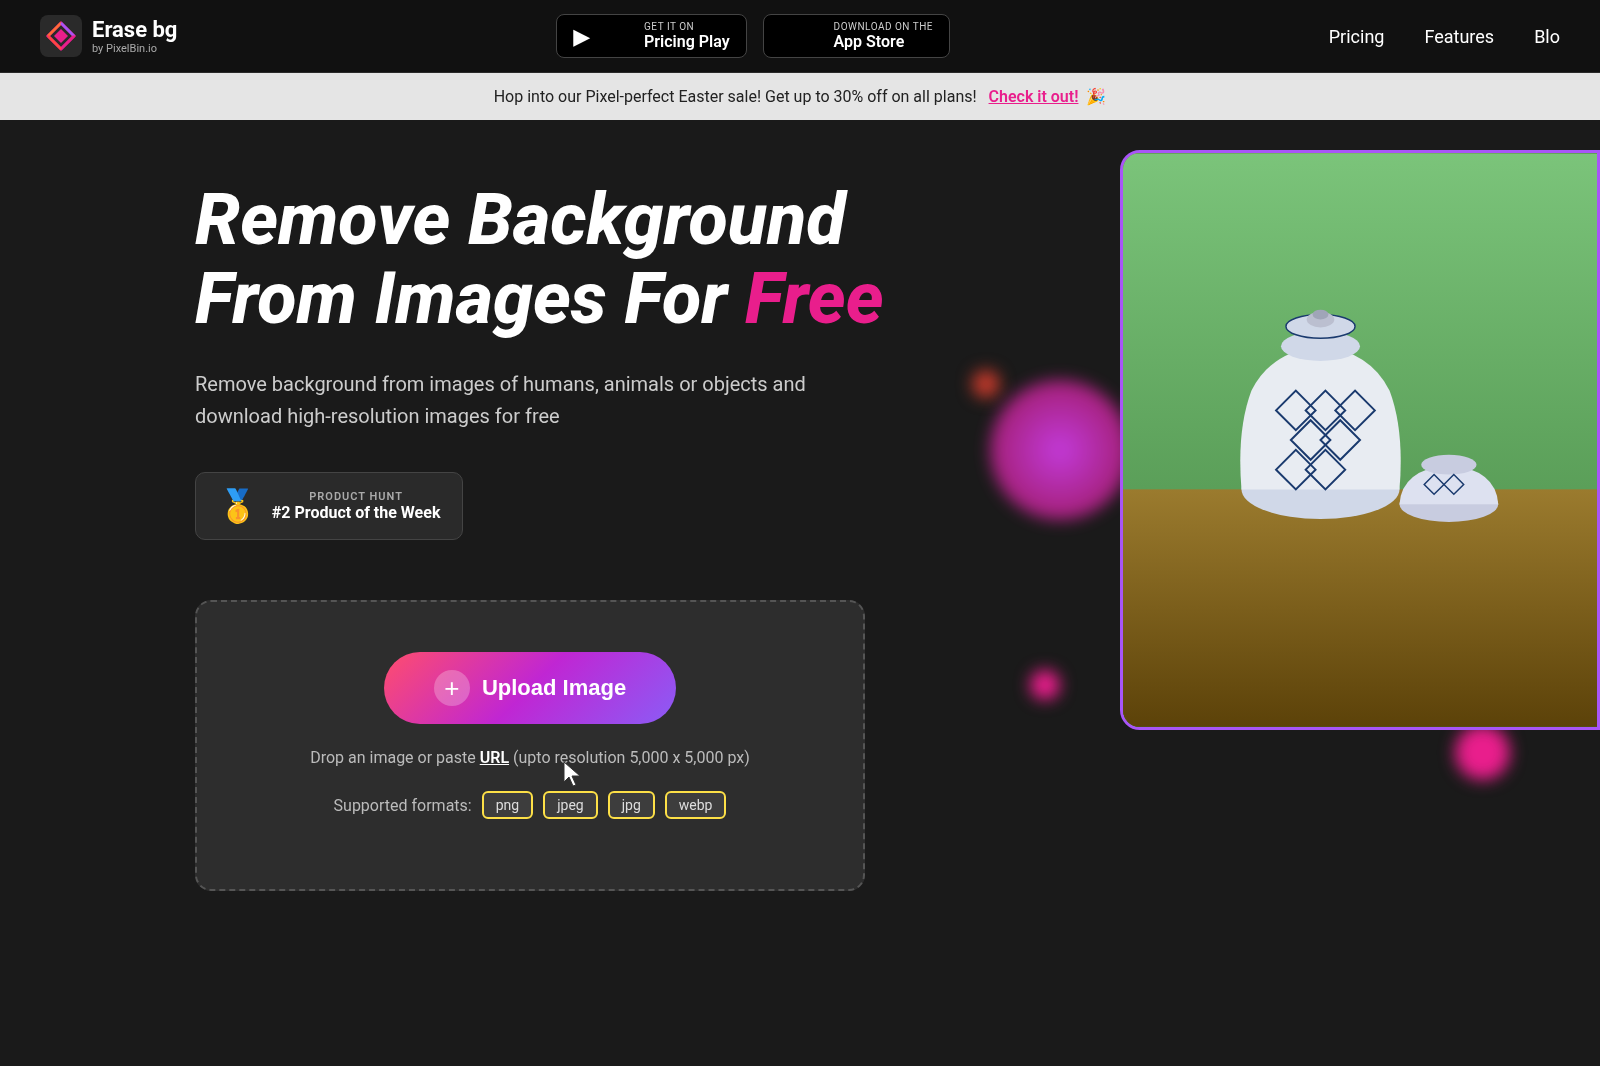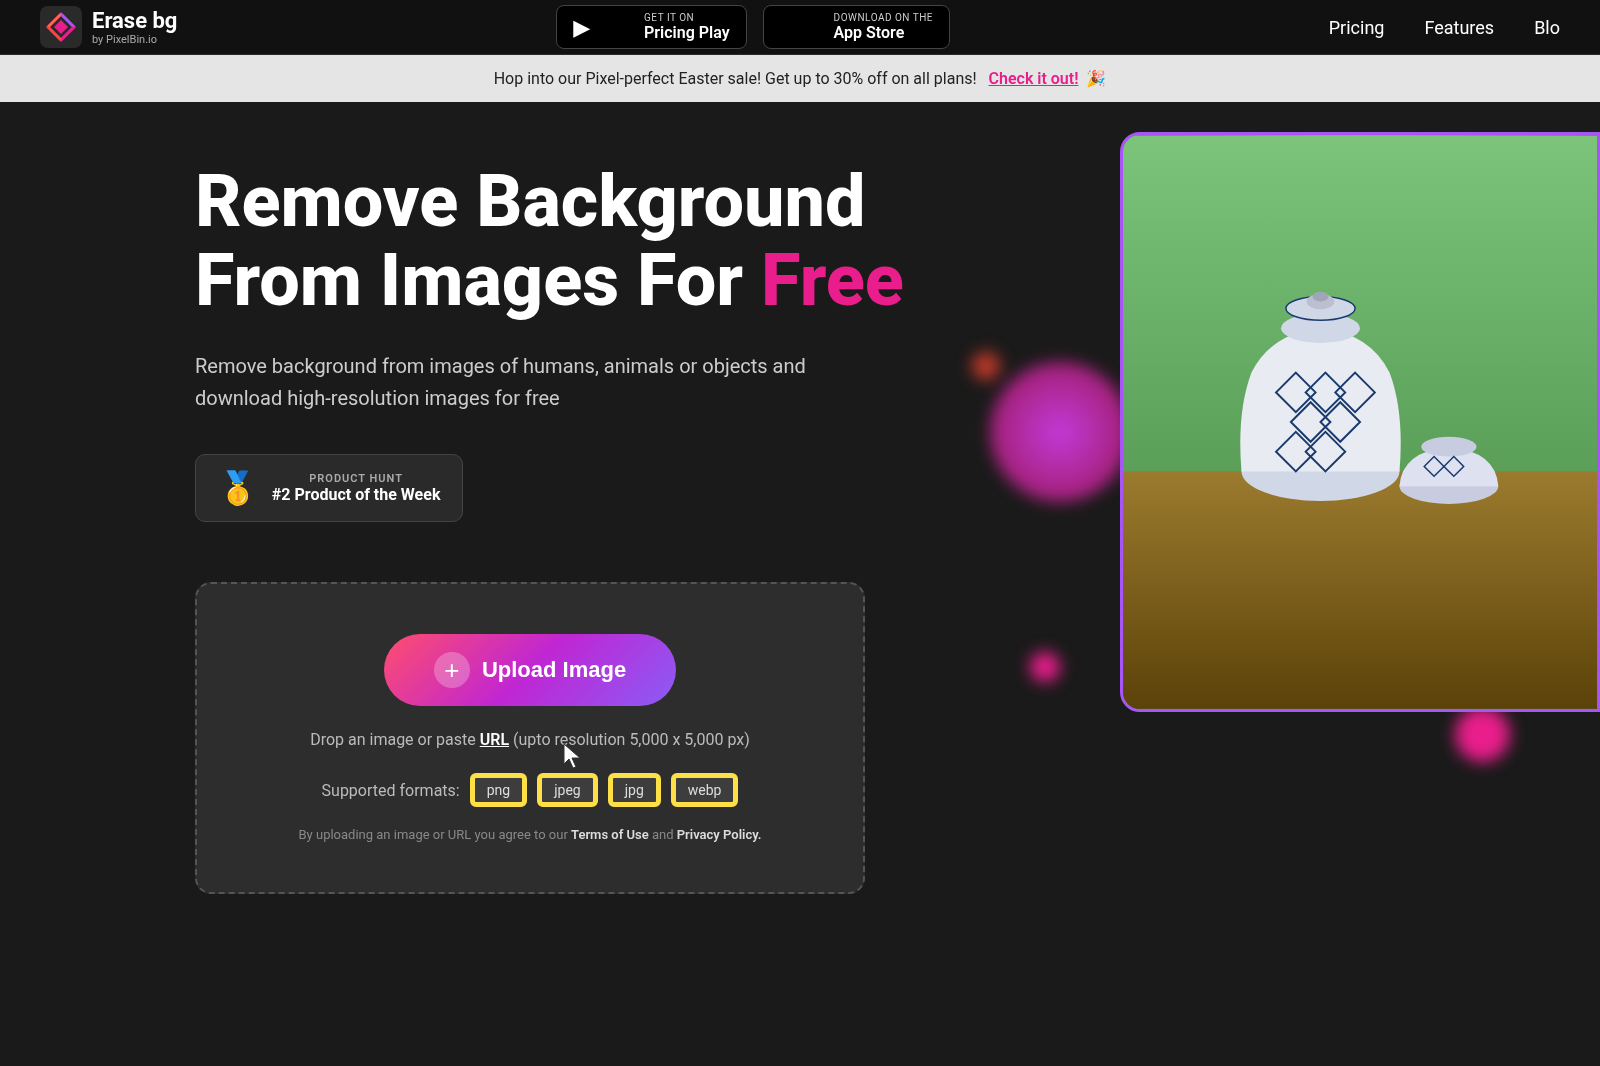--- a/index.html
+++ b/index.html
@@ -11,21 +11,21 @@
       overflow-x: hidden;
     }
 
     
     .navbar {
       background: #111;
       display: flex;
       align-items: center;
       justify-content: space-between;
       padding: 0 40px;
-      height: 55px;
+      height: 73px;
       border-bottom: 1px solid #2a2a2a;
     }
     .navbar-left {
       display: flex;
       align-items: center;
       gap: 10px;
     }
     .logo-icon {
       width: 42px;
       height: 42px;
@@ -118,20 +118,21 @@
     .hero-content {
       flex: 0 0 auto;
       max-width: 870px;
       z-index: 2;
     }
     .hero-title {
       font-size: 72px;
       font-weight: 800;
       line-height: 1.1;
       margin-bottom: 30px;
+      font-style: italic;
     }
     .hero-title-free {
       color: #e91e8c;
     }
     .hero-desc {
       font-size: 20px;
       color: #ccc;
       line-height: 1.6;
       margin-bottom: 40px;
       max-width: 660px;
@@ -217,21 +218,21 @@
       display: flex;
       align-items: center;
       justify-content: center;
       gap: 10px;
       margin-bottom: 20px;
       font-size: 16px;
       color: #bbb;
     }
     .format-badge {
       background: #3d3d3d;
-      border: 5px solid #fde047;
+      border: 2px solid #fde047;
       border-radius: 6px;
       padding: 4px 12px;
       font-size: 14px;
       color: #ddd;
     }
     .upload-legal {
       font-size: 13px;
       color: #888;
     }
     .upload-legal a {
@@ -422,23 +423,20 @@
       </p>
 
       <div class="upload-formats">
         <span>Supported formats:</span>
         <span class="format-badge">png</span>
         <span class="format-badge">jpeg</span>
         <span class="format-badge">jpg</span>
         <span class="format-badge">webp</span>
       </div>
 
-      <p class="upload-legal">
-        <span>By uploading an image or URL you agree to our </span><a href="#">Terms of Use</a><span> and </span><a href="#">Privacy Policy.</a>
-      </p>
     </div>
   </div>
 
   <div class="hero-image-panel">
 
     <div class="blob blob-red"></div>
     <div class="blob blob-large-pink"></div>
     <div class="blob blob-pink-top"></div>
     <div class="blob blob-pink-bottom"></div>
     <div class="blob blob-pink-small"></div>

